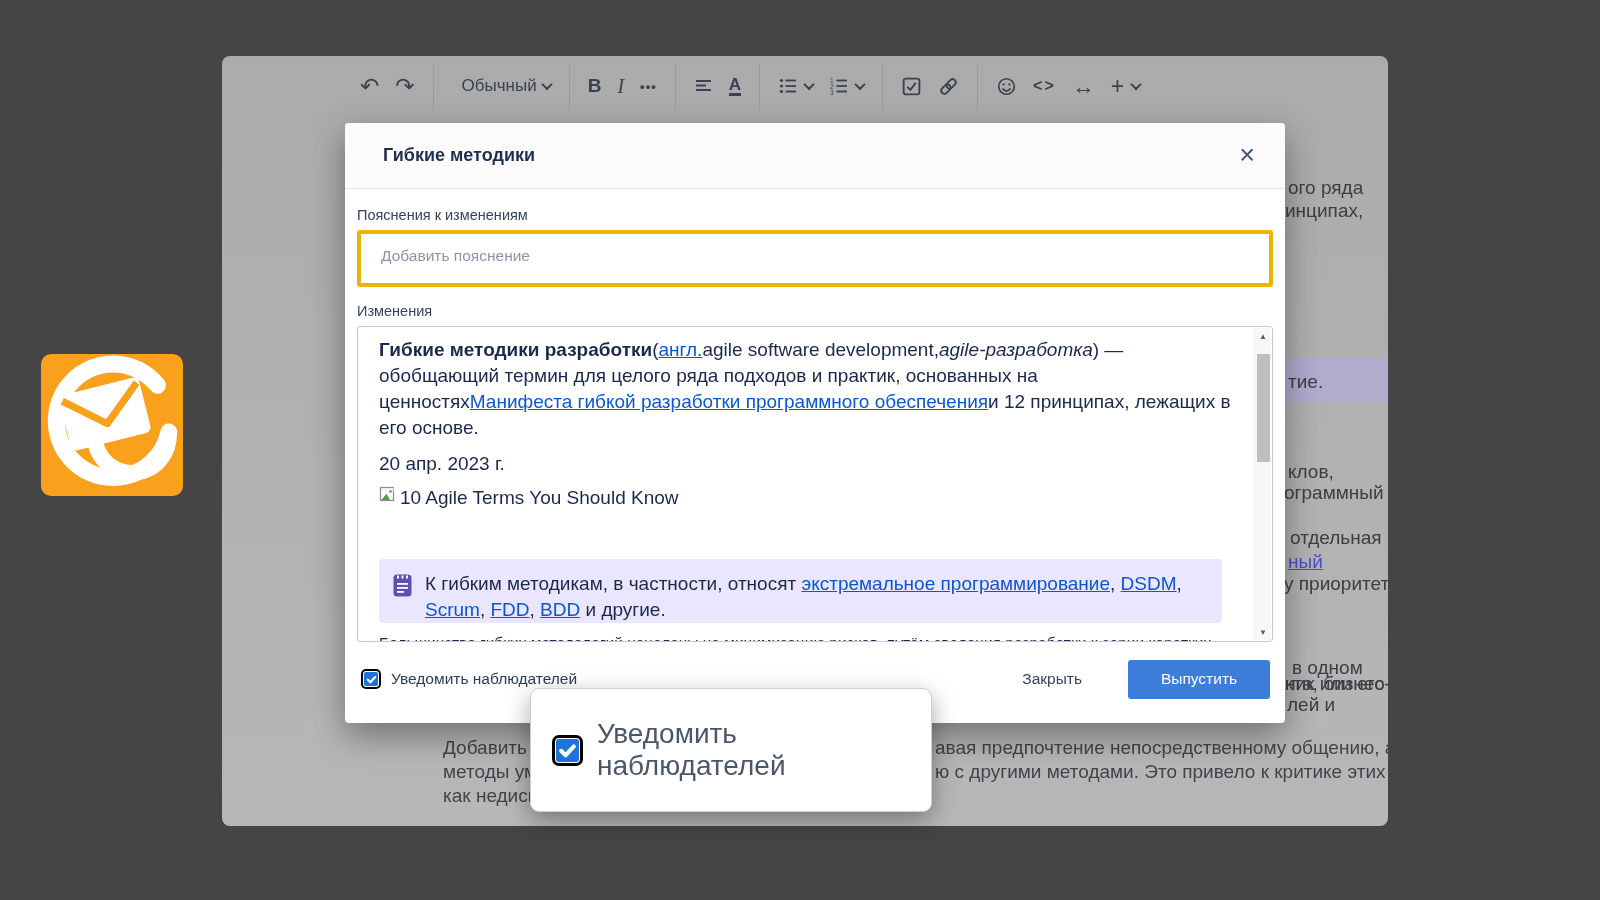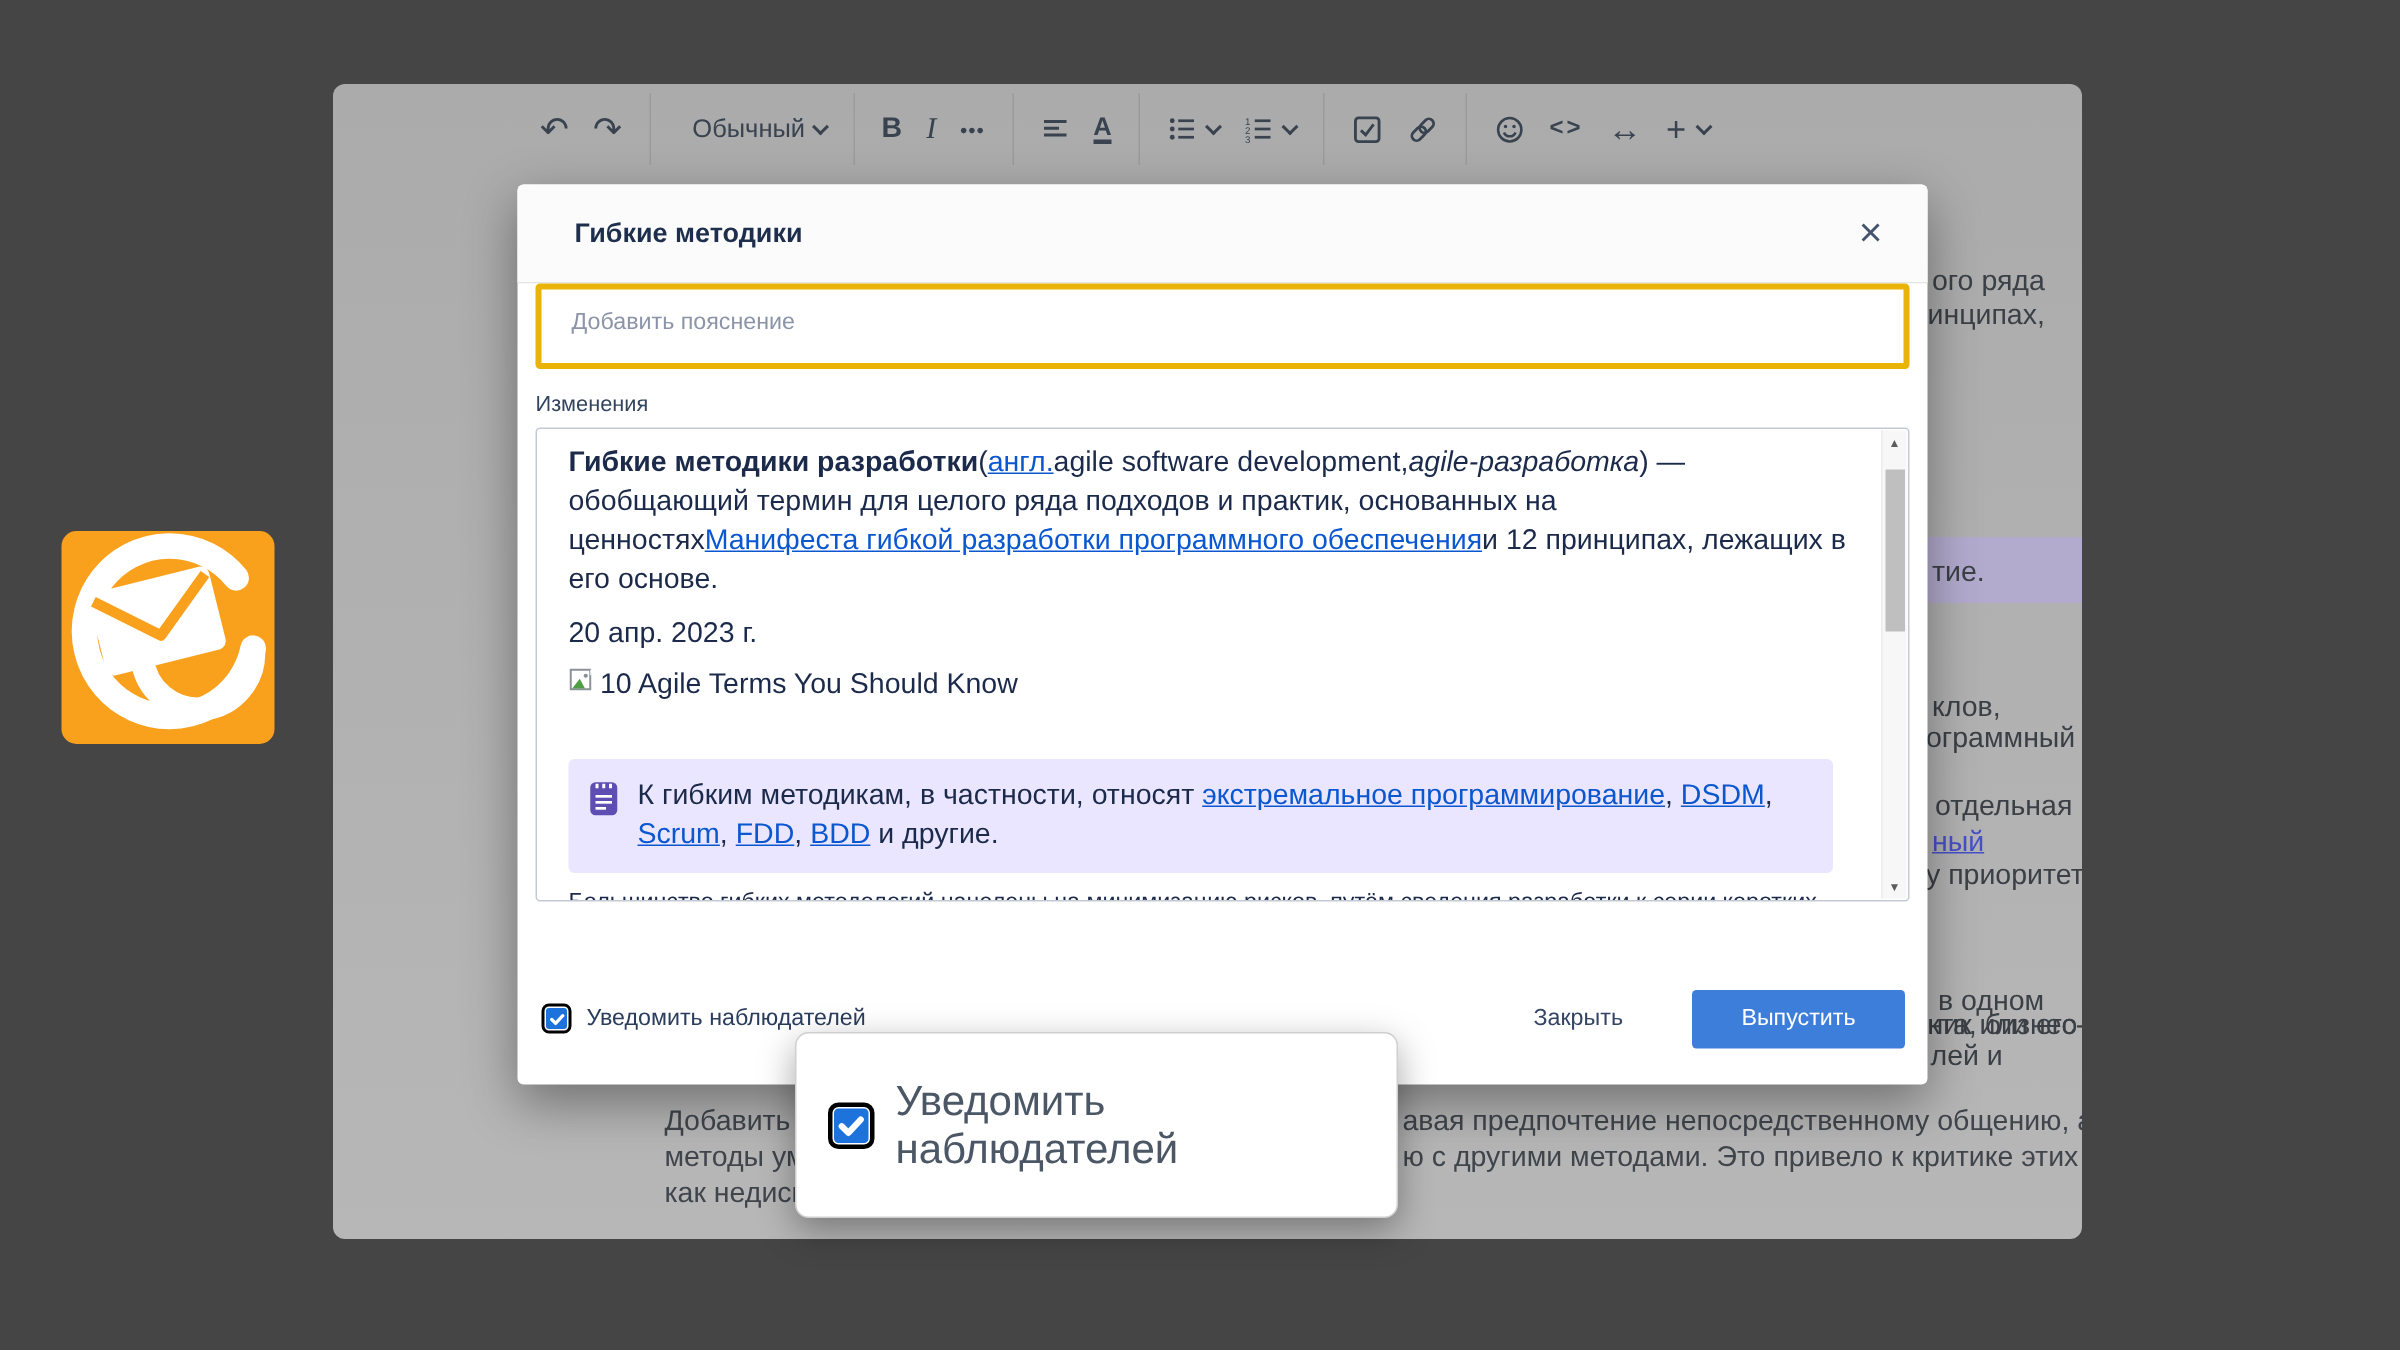--- a/index.html
+++ b/index.html
@@ -50,22 +50,22 @@
                  font-family:"Liberation Sans", sans-serif; font-size:15.5px; color:#1b2a4a; }
   .comment-box::placeholder { color:#8b95a7; }
   .changes-panel { position:relative; margin:0 12px; width:916px; height:316px;
                    border:1px solid #c4cad3; border-radius:3px; overflow:hidden; background:#fff; }
   .changes-content { position:absolute; left:0; top:0; right:18px; padding:10px 20px 0 21px;
                      font-size:19px; line-height:26px; color:#1b2a4a; }
   .changes-content b { font-weight:700; }
   .plink { color:#0b57d0; text-decoration:underline; }
   .pdate { margin-top:10px; }
   .pimg { margin-top:8px; display:flex; align-items:flex-start; gap:3px; }
-  .info-panel { margin:36px 12px 0 0; background:#EAE6FF; border-radius:4px; display:flex;
-                padding:12px 14px 12px 0; }
+  .info-panel { margin:48px 12px 0 0; background:#EAE6FF; border-radius:4px; display:flex;
+                padding:12px 14px 0 0; }
   .info-icon-col { width:46px; display:flex; justify-content:center; padding-top:3px; flex:none; }
   .clip-line { position:absolute; left:21px; right:30px; bottom:0; height:9px; overflow:hidden; }
   .clip-line span { display:block; font-size:15.5px; line-height:22px; color:#1b2a4a; white-space:nowrap; }
   .sb { position:absolute; top:1px; right:1px; bottom:1px; width:17px; background:#f7f7f7;
         border-left:1px solid #ececec; }
   .sb-arrow { height:16px; display:flex; align-items:center; justify-content:center;
               font-size:8px; color:#5c5c5c; }
   .sb-thumb { position:absolute; left:2px; top:26px; width:13px; height:108px; background:#bfbfbf; }
   .sb-arrow.down { position:absolute; bottom:0; left:0; right:0; }
 
@@ -221,20 +221,21 @@
   <span class="bp" style="left:713px;top:705px;">ю с другими методами. Это привело к критике этих методов</span>
   <span class="bp" style="left:221px;top:729px;">как недисц</span>
 </div>
 
 <div class="modal">
   <div class="modal-header">
     <span class="modal-title">Гибкие методики</span>
     <span class="modal-close">×</span>
   </div>
 
+  <div class="field-label">Пояснения к изменениям</div>
   <textarea class="comment-box" placeholder="Добавить пояснение" style=""></textarea>
 
   <div class="field-label" style="margin-top:16px;">Изменения</div>
 
   <div class="changes-panel">
     <div class="changes-content">
       <div><b>Гибкие методики разработки</b><span>(</span><a class="plink">англ.</a><span>agile software development,</span><i>agile-разработка</i><span>) — обобщающий термин для целого ряда подходов и практик, основанных на ценностях</span><a class="plink">Манифеста гибкой разработки программного обеспечения</a><span>и 12 принципах, лежащих в его основе.</span></div>
 
       <div class="pdate">20 апр. 2023 г.</div>
 

